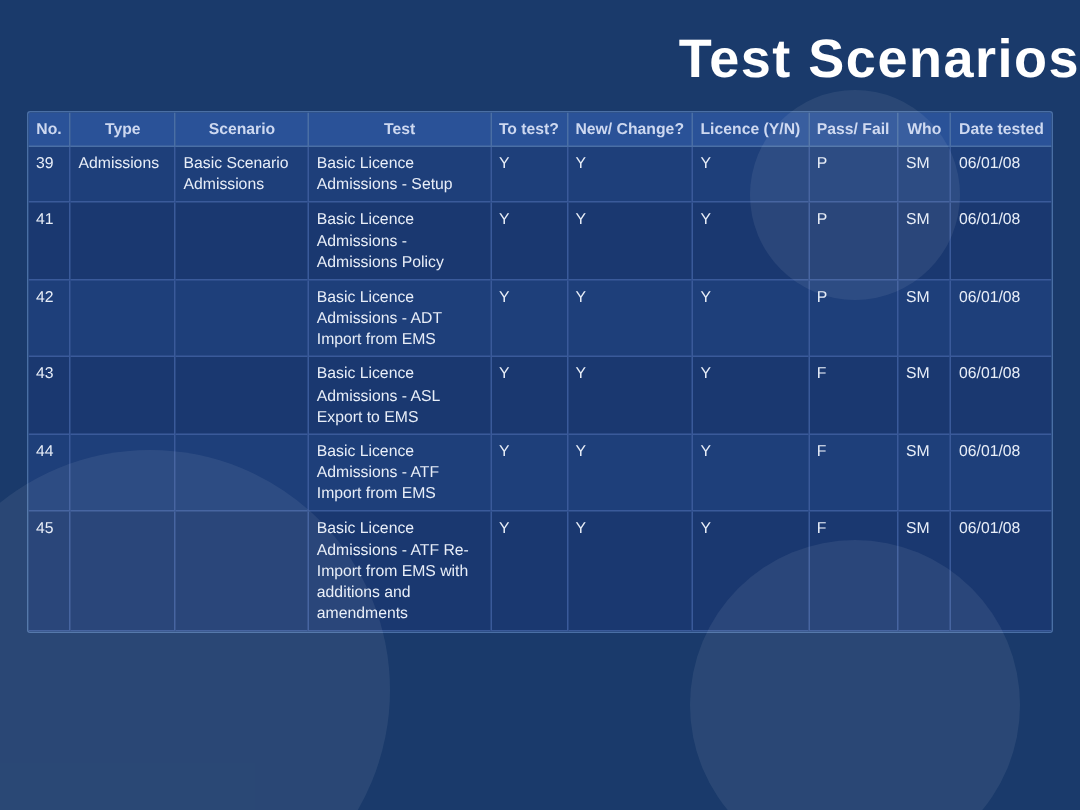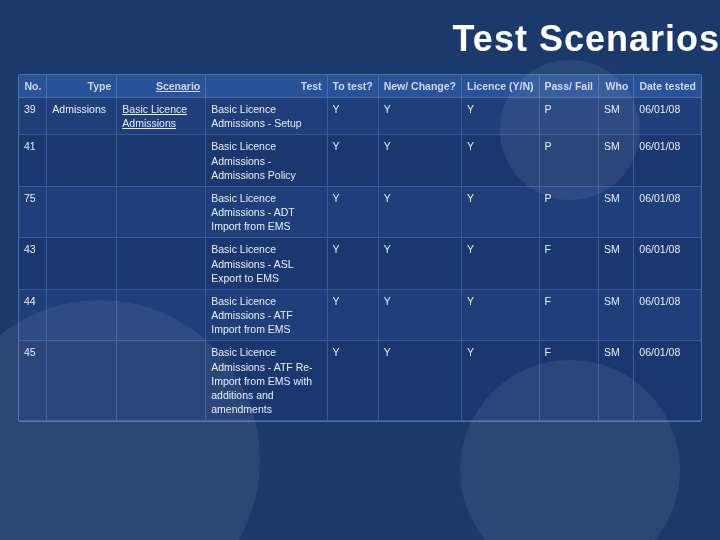--- a/index.html
+++ b/index.html
@@ -42,21 +42,21 @@
       font-size: 11px;
       color: #ffffff;
     }
 
     thead tr {
       background: #2a5298;
     }
 
     thead th {
       padding: 5px 5px;
-      text-align: right;
+      text-align: center;
       font-weight: bold;
       border-right: 1px solid #4a6fa5;
       border-bottom: 1px solid #4a6fa5;
       color: #cdd8f0;
       font-size: 10.5px;
       white-space: nowrap;
     }
 
     thead th:last-child {
       border-right: none;
@@ -83,21 +83,21 @@
       font-size: 10.5px;
       line-height: 1.35;
     }
 
     tbody td:last-child {
       border-right: none;
     }
 
     .col-no { width: 28px; }
     .col-type { width: 72px; }
-    .col-scenario { width: 98px; text-decoration: underline; }
+    .col-scenario { width: 98px; }
     .col-test { width: 140px; }
     .col-totest { width: 46px; }
     .col-newchange { width: 46px; }
     .col-covered { width: 56px; }
     .col-passfail { width: 38px; }
     .col-who { width: 36px; }
     .col-datetested { width: 52px; }
   </style>
 </head>
 <body>
@@ -121,21 +121,21 @@
         <th class="col-covered">Licence (Y/N)</th>
         <th class="col-passfail">Pass/ Fail</th>
         <th class="col-who">Who</th>
         <th class="col-datetested">Date tested</th>
       </tr>
     </thead>
     <tbody id="table-body">
     <tr>
           <td class="col-no">39</td>
           <td class="col-type">Admissions</td>
-          <td class="col-scenario">Basic Licence Admissions</td>
+          <td class="col-scenario">Basic Scenario Admissions</td>
           <td class="col-test">Basic Licence Admissions - Setup</td>
           <td class="col-totest">Y</td>
           <td class="col-newchange">Y</td>
           <td class="col-covered">Y</td>
           <td class="col-passfail">P</td>
           <td class="col-who">SM</td>
           <td class="col-datetested">06/01/08</td>
         </tr>
         <tr>
           <td class="col-no">41</td>
@@ -143,21 +143,21 @@
           <td class="col-scenario"></td>
           <td class="col-test">Basic Licence Admissions - Admissions Policy</td>
           <td class="col-totest">Y</td>
           <td class="col-newchange">Y</td>
           <td class="col-covered">Y</td>
           <td class="col-passfail">P</td>
           <td class="col-who">SM</td>
           <td class="col-datetested">06/01/08</td>
         </tr>
         <tr>
-          <td class="col-no">75</td>
+          <td class="col-no">42</td>
           <td class="col-type"></td>
           <td class="col-scenario"></td>
           <td class="col-test">Basic Licence Admissions - ADT Import from EMS</td>
           <td class="col-totest">Y</td>
           <td class="col-newchange">Y</td>
           <td class="col-covered">Y</td>
           <td class="col-passfail">P</td>
           <td class="col-who">SM</td>
           <td class="col-datetested">06/01/08</td>
         </tr>

